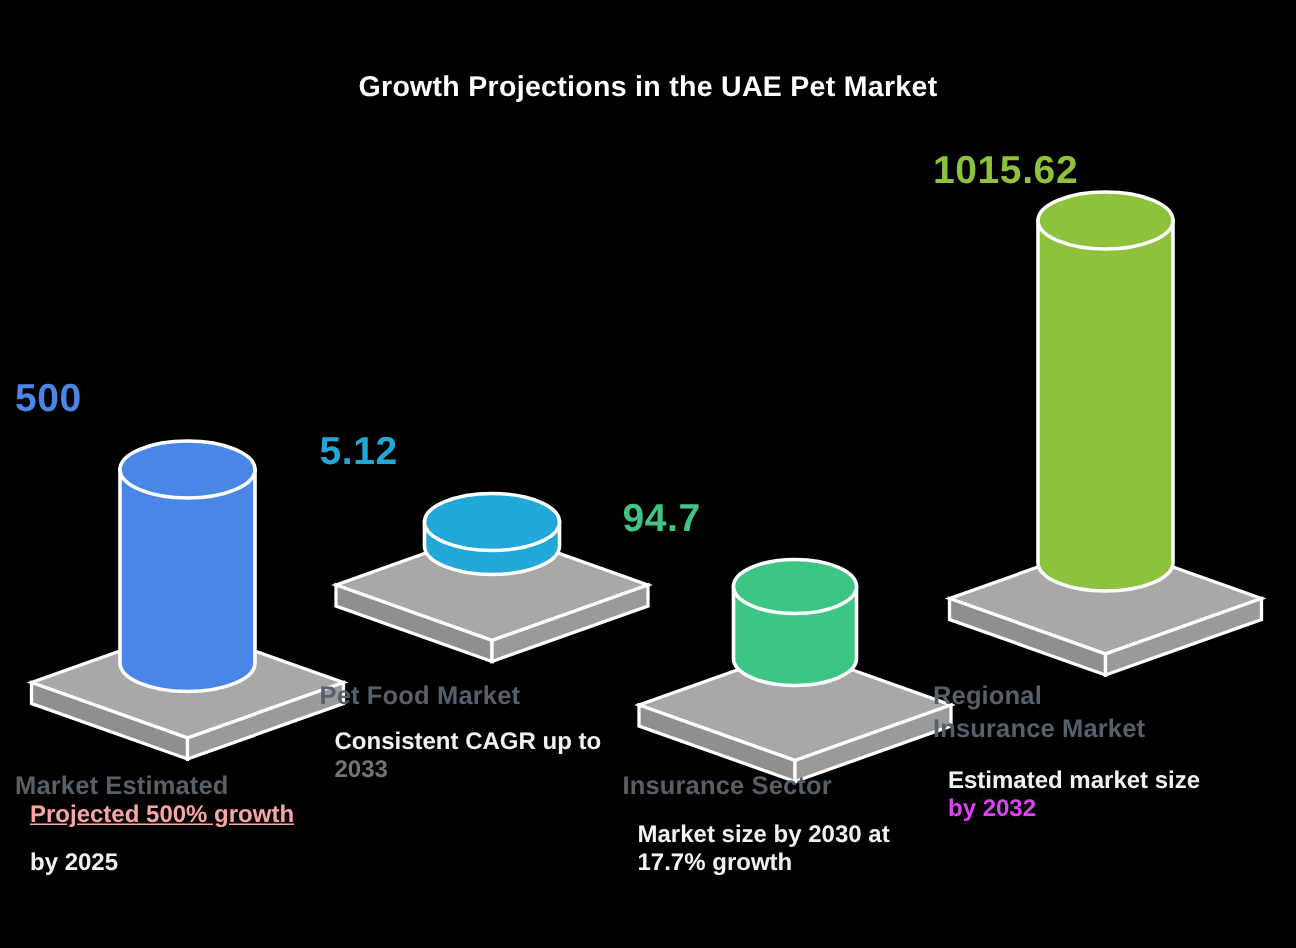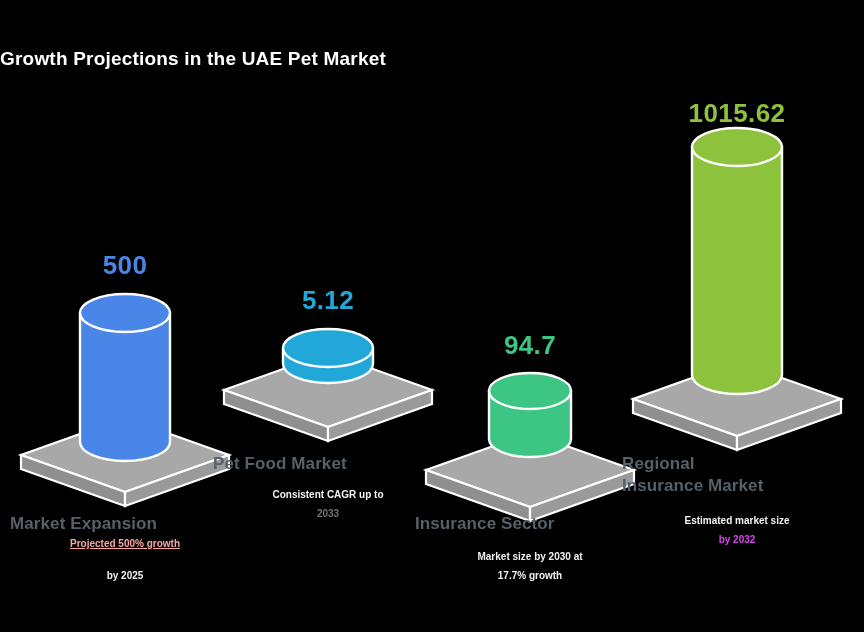--- a/index.html
+++ b/index.html
@@ -22,20 +22,21 @@
     inset: 0;
     background: #000000;
   }
 
   
   .chart-title {
     position: absolute;
     top: 46px;
     left: 0;
     width: 864px;
+    text-align: center;
     color: #ffffff;
     font-size: 19px;
     font-weight: 700;
     letter-spacing: 0.2px;
     line-height: 26px;
   }
 
   
   .group {
     position: absolute;
@@ -49,21 +50,21 @@
     top: 0;
     width: 230px;
     overflow: visible;
   }
 
   
   .value-label {
     position: absolute;
     width: 230px;
     left: 0;
-    text-align: center;
+    text-align: left;
     font-size: 26px;
     font-weight: 700;
     letter-spacing: 0.4px;
     line-height: 30px;
   }
 
   
   .cat-label {
     position: absolute;
     width: 230px;
@@ -72,23 +73,23 @@
     color: #566069;
     font-size: 17px;
     font-weight: 700;
     line-height: 24px;
     letter-spacing: 0.1px;
   }
   .desc-label {
     position: absolute;
     width: 210px;
     left: 10px;
-    text-align: center;
+    text-align: left;
     color: #f2f2f2;
-    font-size: 10px;
+    font-size: 16px;
     font-weight: 700;
     line-height: 19px;
   }
 
   
   #group-0 { left: 10px;  top: 0; }
   #group-1 { left: 213px; top: 0; }
   #group-2 { left: 415px; top: 0; }
   #group-3 { left: 622px; top: 0; }
 </style>
@@ -108,21 +109,21 @@
 
       <polygon points="11,255 115,292 115,306 11,269" fill="#8f8f8f" stroke="#ffffff" stroke-width="2.2"></polygon>
 
       <polygon points="219,255 115,292 115,306 219,269" fill="#9a9a9a" stroke="#ffffff" stroke-width="2.2"></polygon>
 
       <path d="M70,113 L70,242 A45,19 0 0 0 160,242 L160,113 Z" fill="#4a86e8" stroke="#ffffff" stroke-width="2.4"></path>
 
       <ellipse cx="115" cy="113" rx="45" ry="19" fill="#4a86e8" stroke="#ffffff" stroke-width="2.4"></ellipse>
     </svg>
 
-    <div class="cat-label" style="top: 512px; color: rgb(86, 96, 105);">Market Expansion</div>
+    <div class="cat-label" style="top: 512px; color: rgb(86, 96, 105);">Market Estimated</div>
     <div class="desc-label" style="top: 534px; color: #fca5a5; text-decoration: underline;">Projected 500% growth</div>
     <div class="desc-label" style="top: 566px; color: rgb(242, 242, 242);">by 2025</div>
   </div>
 
   <div class="group" id="group-1">
     <div class="value-label" style="top: 285px; color: rgb(33, 168, 216);">5.12</div>
 
     <svg class="stage" viewBox="0 0 230 260" width="230" height="260" style="top:200px;">
       <polygon points="115,153 219,190 115,227 11,190" fill="#a8a8a8" stroke="#ffffff" stroke-width="2.2"></polygon>
       <polygon points="11,190 115,227 115,241 11,204" fill="#8f8f8f" stroke="#ffffff" stroke-width="2.2"></polygon>

